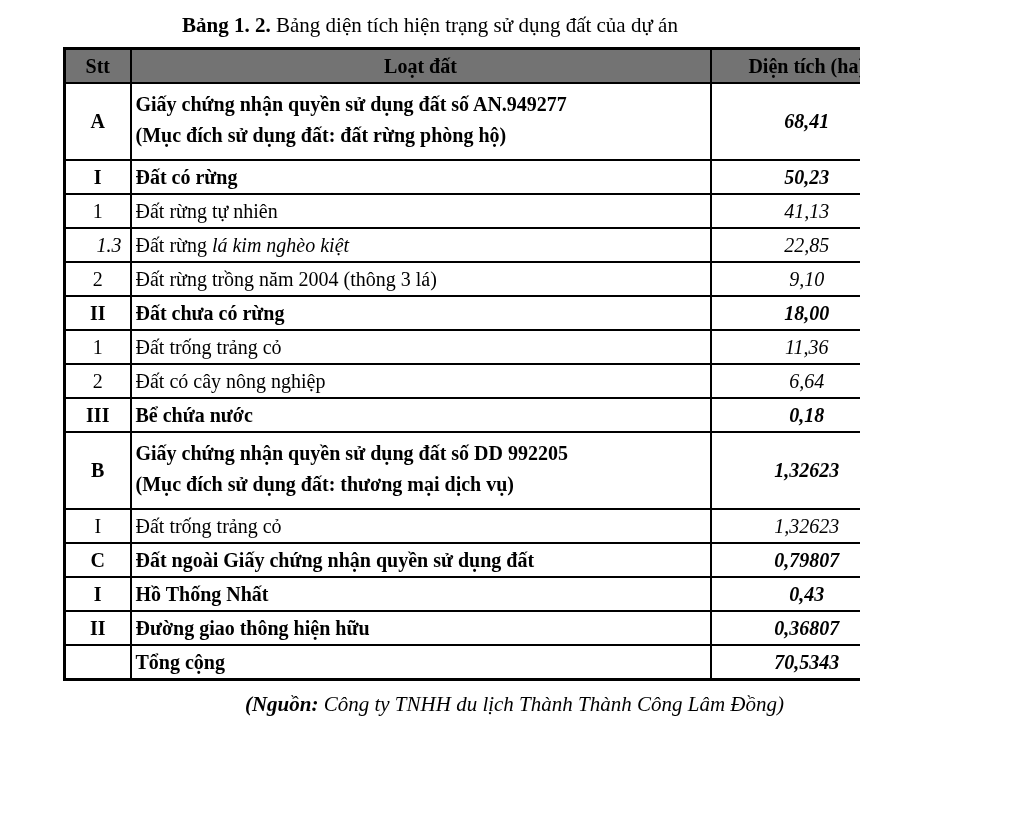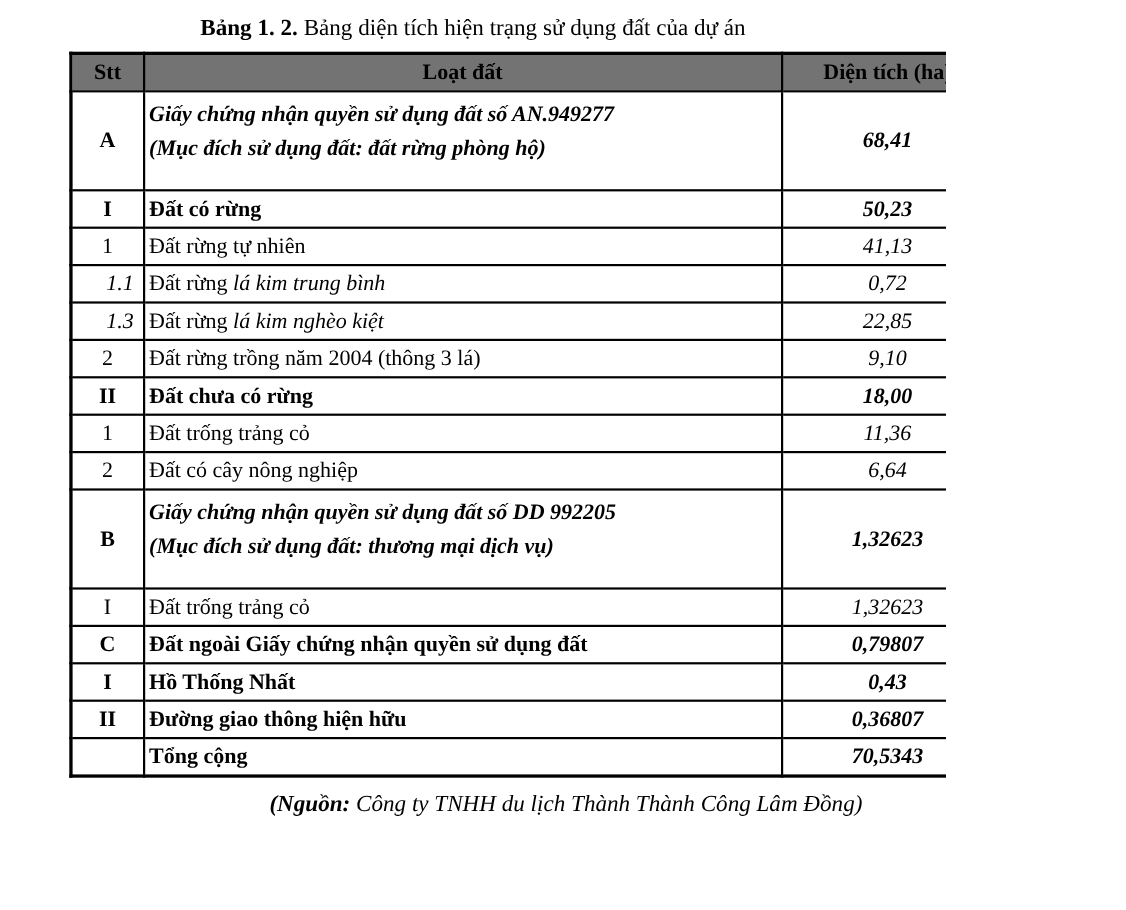--- a/index.html
+++ b/index.html
@@ -55,21 +55,21 @@
   }
   td.land {
     text-align: left;
     padding-left: 9px;
     padding-right: 6px;
   }
   td.area { text-align: center; font-style: italic; }
 
   tr.row-single td { height: 32px; }
   tr.row-double td { height: 68px; }
-  tr.row-double td.land { line-height: 1.55; padding-top: 2px; padding-bottom: 18px; font-style: italic; }
+  tr.row-double td.land { line-height: 1.55; padding-top: 2px; padding-bottom: 5px; }
   tr.bold td { font-weight: bold; }
   .it { font-style: italic; }
   td.area.it-val { font-style: italic; }
   .land-line { display: block; }
 
   .source-line {
     margin-top: 11px;
     text-align: right;
     padding-right: 76px;
     font-size: 21px;
@@ -112,25 +112,20 @@
           <td class="stt">I</td>
           <td class="land">Đất có rừng</td>
           <td class="area">50,23</td>
         </tr>
         <tr class="row-single">
           <td class="stt">1</td>
           <td class="land">Đất rừng tự nhiên</td>
           <td class="area">41,13</td>
         </tr>
         <tr class="row-single">
-          <td class="stt right-italic">1.1</td>
-          <td class="land"><span>Đất rừng </span><span class="it">lá kim trung bình</span></td>
-          <td class="area it-val">0,72</td>
-        </tr>
-        <tr class="row-single">
           <td class="stt right-italic">1.3</td>
           <td class="land"><span>Đất rừng </span><span class="it">lá kim nghèo kiệt</span></td>
           <td class="area it-val">22,85</td>
         </tr>
         <tr class="row-single">
           <td class="stt">2</td>
           <td class="land">Đất rừng trồng năm 2004 (thông 3 lá)</td>
           <td class="area">9,10</td>
         </tr>
         <tr class="row-single bold">
@@ -140,20 +135,25 @@
         </tr>
         <tr class="row-single">
           <td class="stt">1</td>
           <td class="land">Đất trống trảng cỏ</td>
           <td class="area">11,36</td>
         </tr>
         <tr class="row-single">
           <td class="stt">2</td>
           <td class="land">Đất có cây nông nghiệp</td>
           <td class="area">6,64</td>
+        </tr>
+        <tr class="row-single bold">
+          <td class="stt">III</td>
+          <td class="land">Bể chứa nước</td>
+          <td class="area">0,18</td>
         </tr>
         <tr class="row-double bold">
           <td class="stt">B</td>
           <td class="land">
             <span class="land-line">Giấy chứng nhận quyền sử dụng đất số  DD 992205</span>
             <span class="land-line">(Mục đích sử dụng đất: thương mại dịch vụ)</span>
           </td>
           <td class="area">1,32623</td>
         </tr>
         <tr class="row-single">

